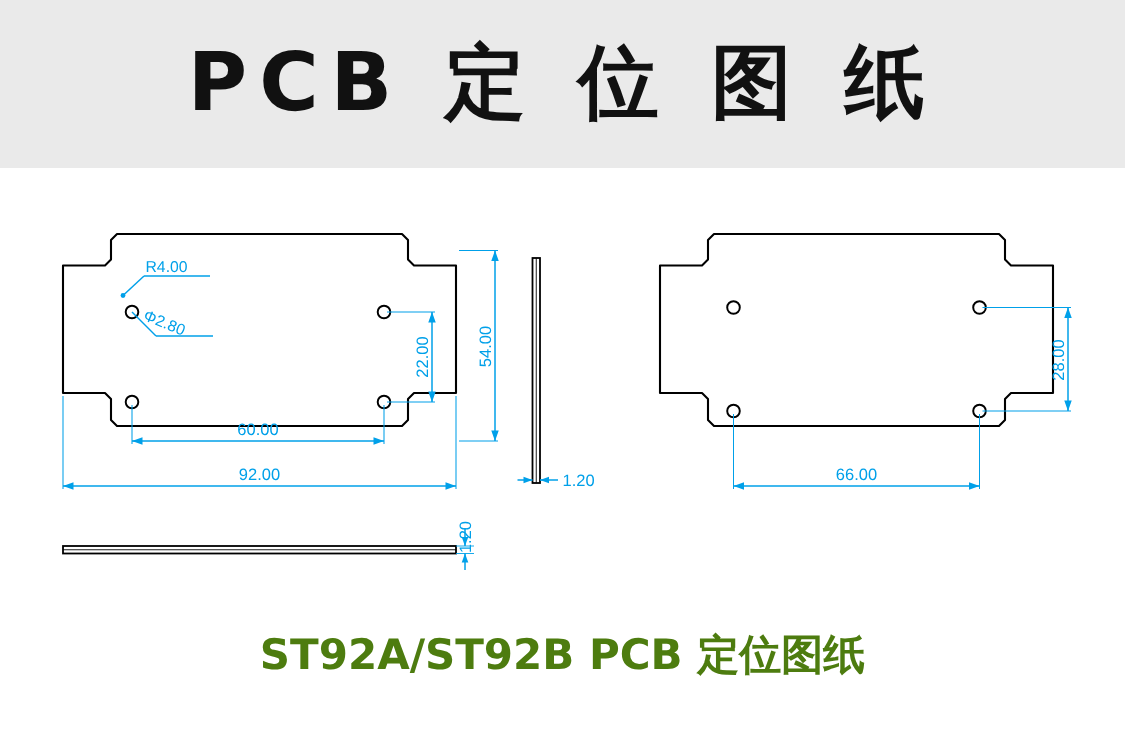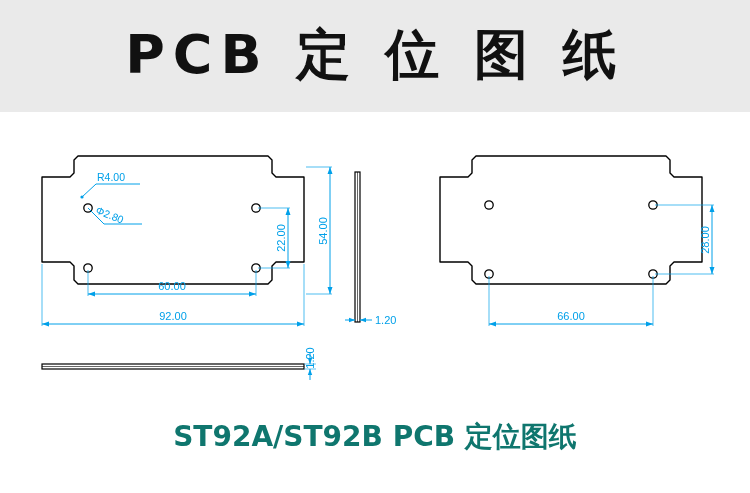--- a/index.html
+++ b/index.html
@@ -52,21 +52,21 @@
   }
   
   #footer-caption {
     position: absolute;
     left: 0;
     top: 420px;
     width: 750px;
     text-align: center;
     font-size: 28px;
     font-weight: bold;
-    color: #0f766e;
+    color: #4d7c0f;
     font-family: "DejaVu Sans", sans-serif;
     line-height: 34px;
     white-space: nowrap;
   }
   svg text {
     font-family: "Liberation Sans", sans-serif;
   }
 </style>
 </head>
 <body>

